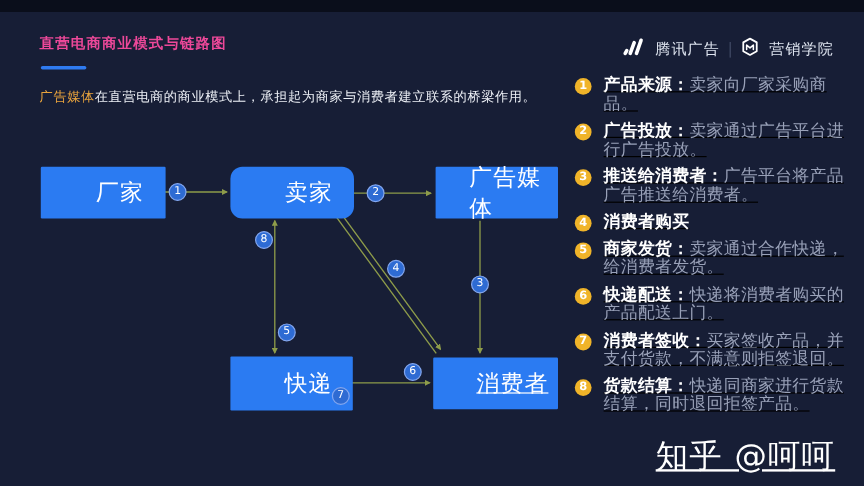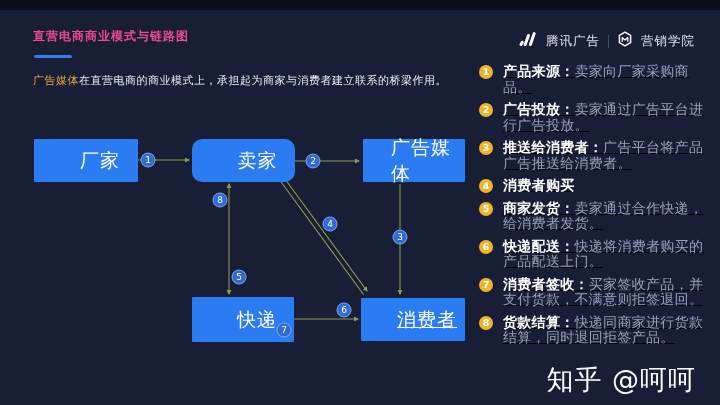--- a/index.html
+++ b/index.html
@@ -42,21 +42,21 @@
   .step{display:flex;gap:10px;}
   .step-num{
     flex:0 0 14px;width:14px;height:14px;border-radius:50%;margin-top:1px;
     background:#f0b429;color:#ffffff;font-size:9.5px;font-weight:bold;
     line-height:14px;text-align:center;
   }
   .step-text{font-size:14px;line-height:15.5px;letter-spacing:.3px;width:204px;text-decoration:underline;}
   .step-text b{color:#ffffff;font-weight:bold;}
   .step-text span{color:#99a1b8;}
 
-  .watermark{position:absolute;right:24px;top:362px;font-size:27px;font-weight:500;color:#ffffff;letter-spacing:1px;}
+  .watermark{position:absolute;right:24px;top:362px;font-size:27px;font-weight:500;color:#ffffff;letter-spacing:1px;text-decoration:underline;}
 </style>
 </head>
 <body>
 
 <div class="slide"></div>
 
 <div class="title">直营电商商业模式与链路图</div>
 <div class="title-underline"></div>
 
 <div class="brand">

